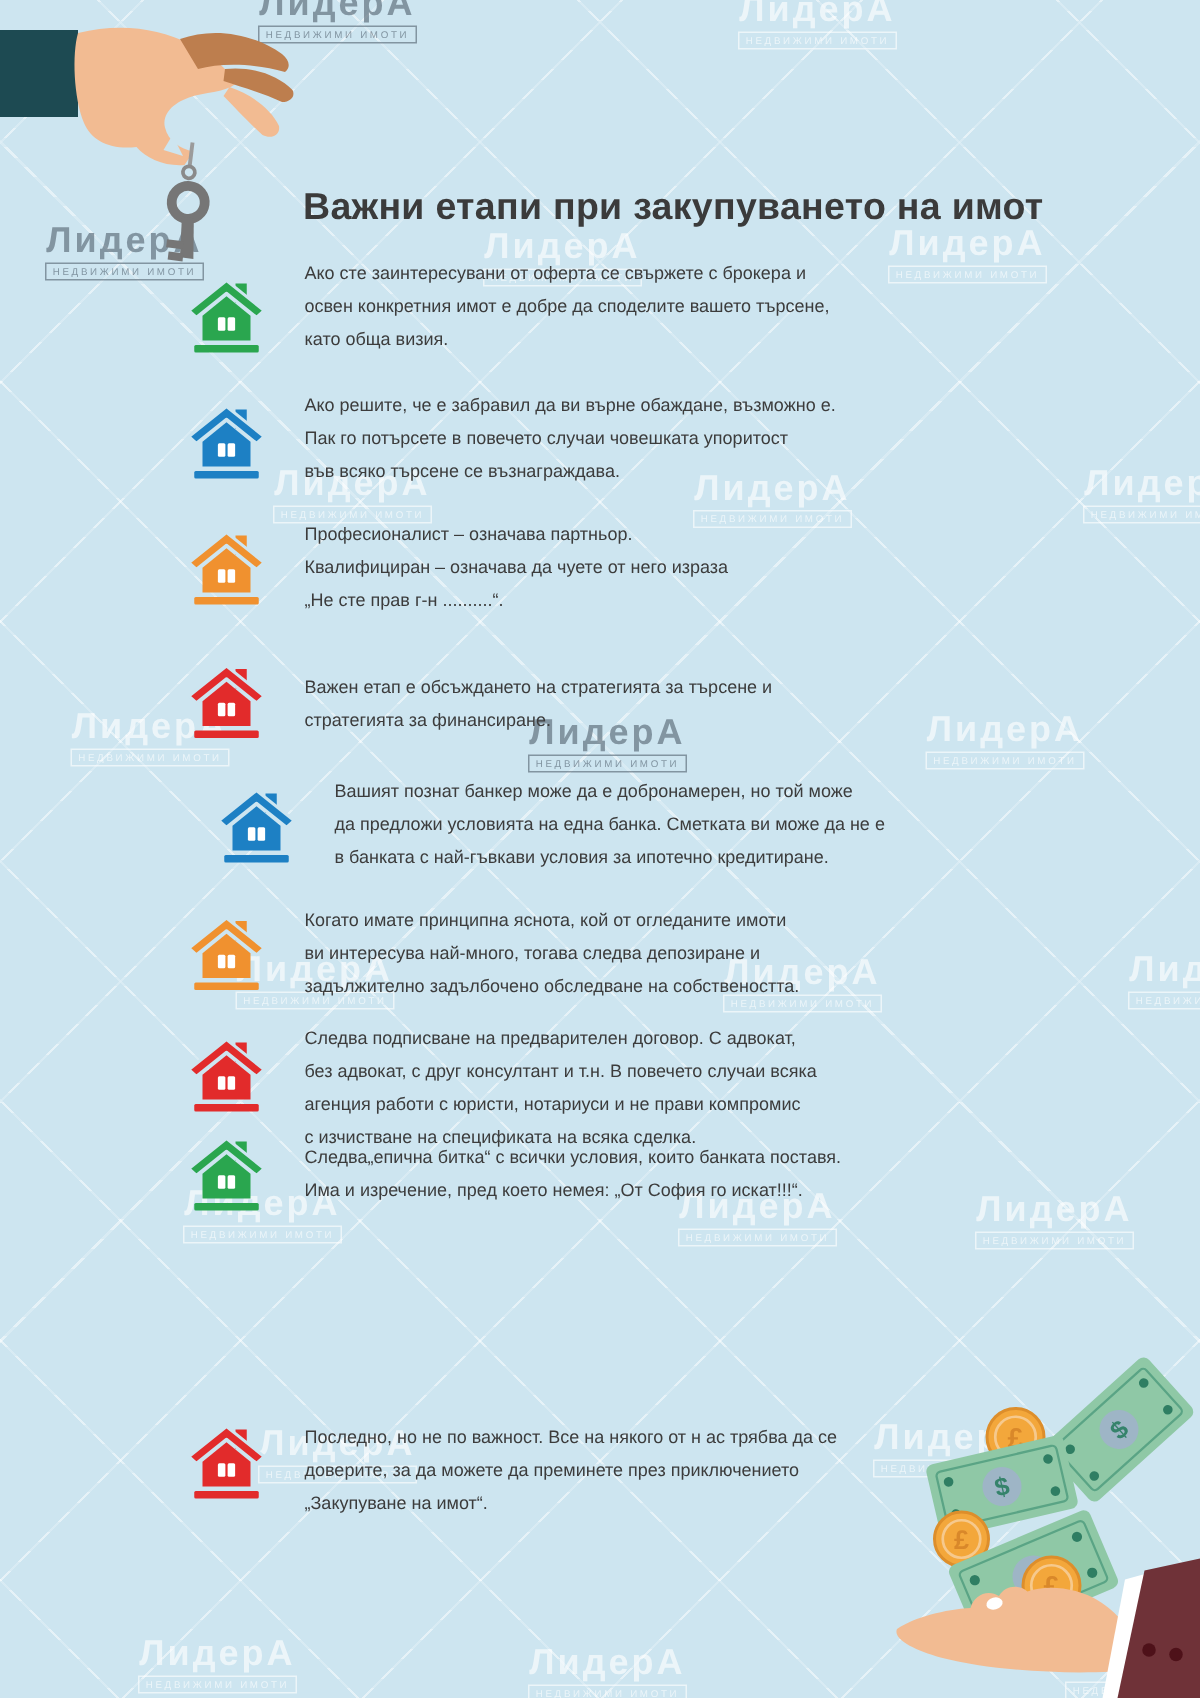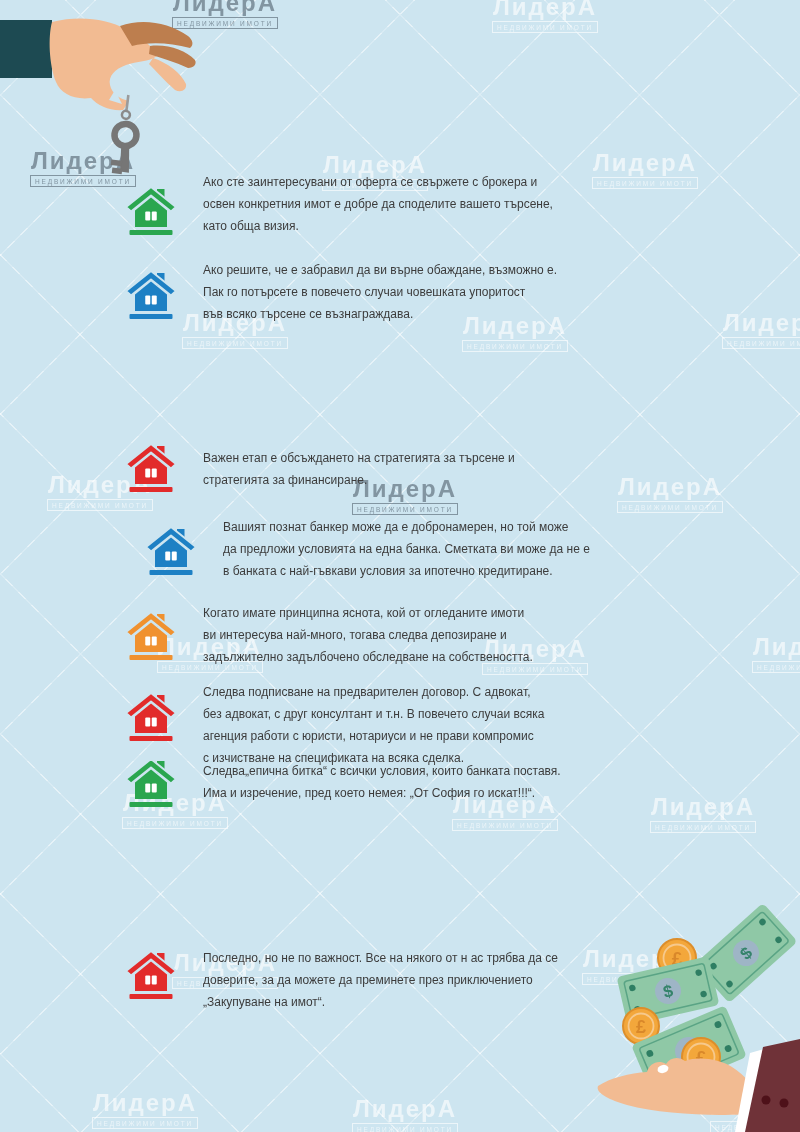--- a/index.html
+++ b/index.html
@@ -141,20 +141,21 @@
         <rect x="-1.3" y="-3" width="2.6" height="16" fill="#9b9b9b"></rect>
         <circle cx="0" cy="17" r="4" fill="none" stroke="#8a8a8a" stroke-width="2.5"></circle>
         <circle cx="2" cy="37" r="11" fill="none" stroke="#767676" stroke-width="6.5"></circle>
         <path d="M-1,47 L7,47 L10,74 L1,74 Z" fill="#767676"></path>
         <rect x="-9" y="63" width="11" height="5.5" fill="#767676"></rect>
         <rect x="-7" y="71" width="10" height="5.5" fill="#767676"></rect>
       </g>
     </svg>
   </div>
 
+  <h1 class="title">Важни етапи при закупуването на имот</h1>
 
   <div class="step" style="top: 171px;">
     <span class="house" style="top: 15px; color: rgb(42, 166, 79);">
   <svg viewBox="0 0 100 104" width="50" height="53" xmlns="http://www.w3.org/2000/svg" aria-hidden="true">
     <rect x="62" y="5" width="15" height="26" fill="currentColor"></rect>
     <polygon points="50,22 82,48 82,81 18,81 18,48" fill="currentColor"></polygon>
     <polygon points="50,1 100,41 90,50 50,18 10,50 0,41" fill="currentColor" stroke="#cde5f0" stroke-width="4" stroke-linejoin="round"></polygon>
     <rect x="38.5" y="50" width="10" height="18" rx="2" fill="#ffffff"></rect>
     <rect x="51.5" y="50" width="10" height="18" rx="2" fill="#ffffff"></rect>
     <rect x="7" y="87" width="86" height="10" rx="2" fill="currentColor"></rect>
@@ -171,20 +172,35 @@
     <polygon points="50,22 82,48 82,81 18,81 18,48" fill="currentColor"></polygon>
     <polygon points="50,1 100,41 90,50 50,18 10,50 0,41" fill="currentColor" stroke="#cde5f0" stroke-width="4" stroke-linejoin="round"></polygon>
     <rect x="38.5" y="50" width="10" height="18" rx="2" fill="#ffffff"></rect>
     <rect x="51.5" y="50" width="10" height="18" rx="2" fill="#ffffff"></rect>
     <rect x="7" y="87" width="86" height="10" rx="2" fill="currentColor"></rect>
   </svg>
 </span>
     <p class="step-text">Ако решите, че е забравил да ви върне обаждане, възможно е.
 Пак го потърсете в повечето случаи човешката упоритост
 във всяко търсене се възнаграждава.</p>
+  </div>
+  <div class="step" style="top: 345px;">
+    <span class="house" style="top: 9px; color: rgb(240, 145, 47);">
+  <svg viewBox="0 0 100 104" width="50" height="53" xmlns="http://www.w3.org/2000/svg" aria-hidden="true">
+    <rect x="62" y="5" width="15" height="26" fill="currentColor"></rect>
+    <polygon points="50,22 82,48 82,81 18,81 18,48" fill="currentColor"></polygon>
+    <polygon points="50,1 100,41 90,50 50,18 10,50 0,41" fill="currentColor" stroke="#cde5f0" stroke-width="4" stroke-linejoin="round"></polygon>
+    <rect x="38.5" y="50" width="10" height="18" rx="2" fill="#ffffff"></rect>
+    <rect x="51.5" y="50" width="10" height="18" rx="2" fill="#ffffff"></rect>
+    <rect x="7" y="87" width="86" height="10" rx="2" fill="currentColor"></rect>
+  </svg>
+</span>
+    <p class="step-text">Професионалист – означава партньор.
+Квалифициран – означава да чуете от него израза
+„Не сте прав г-н ..........“.</p>
   </div>
   <div class="step" style="top: 447px;">
     <span class="house" style="top: -4px; color: rgb(226, 43, 43);">
   <svg viewBox="0 0 100 104" width="50" height="53" xmlns="http://www.w3.org/2000/svg" aria-hidden="true">
     <rect x="62" y="5" width="15" height="26" fill="currentColor"></rect>
     <polygon points="50,22 82,48 82,81 18,81 18,48" fill="currentColor"></polygon>
     <polygon points="50,1 100,41 90,50 50,18 10,50 0,41" fill="currentColor" stroke="#cde5f0" stroke-width="4" stroke-linejoin="round"></polygon>
     <rect x="38.5" y="50" width="10" height="18" rx="2" fill="#ffffff"></rect>
     <rect x="51.5" y="50" width="10" height="18" rx="2" fill="#ffffff"></rect>
     <rect x="7" y="87" width="86" height="10" rx="2" fill="currentColor"></rect>

